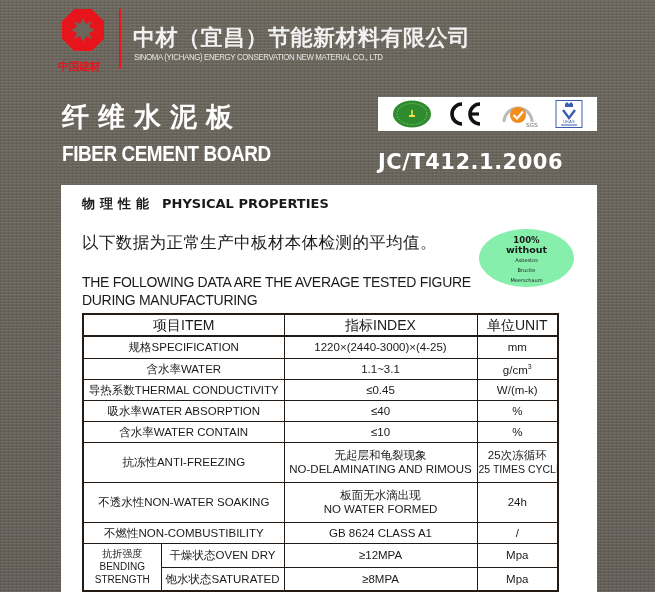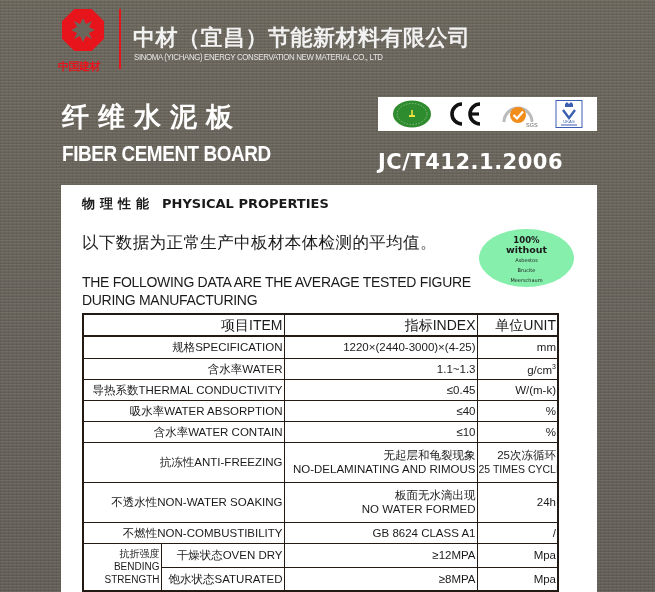--- a/index.html
+++ b/index.html
@@ -38,21 +38,21 @@
   .intro-cn { left:82px; top:232px; font-size:16.5px; color:#1a1a1a; white-space:nowrap; letter-spacing:0.4px;text-align:center; }
   .intro-en { left:82px; top:273px; font-family:Liberation Sans, sans-serif; font-size:14px; color:#1a1a1a; line-height:18px; white-space:nowrap; letter-spacing:-0.3px; }
 
   .badge { left:479px; top:229px; width:95px; height:58px; border-radius:50%; background:#86efac; text-align:center; color:#1a1a1a; padding-top:6px; }
   .badge .b1 { font-size:8.5px; font-weight:bold; line-height:10px; }
   .badge .b2 { font-size:9.5px; font-weight:bold; line-height:10px; }
   .badge .b3 { font-size:5px; line-height:10px; }
 
   
   table.props { position:absolute; left:82px; top:313px; width:475px; border-collapse:collapse; table-layout:fixed; border:2px solid #231a14; }
-  table.props td { border:1px solid #231a14; text-align:right; vertical-align:middle; font-family:"Liberation Sans", sans-serif; color:#1a1a1a; font-size:11.5px; line-height:14px; padding:0 1px; overflow:hidden; white-space:nowrap; }
+  table.props td { border:1px solid #231a14; text-align:center; vertical-align:middle; font-family:"Liberation Sans", sans-serif; color:#1a1a1a; font-size:11.5px; line-height:14px; padding:0 1px; overflow:hidden; white-space:nowrap; }
   table.props tr.hdr td { font-size:14px; height:22px; border-bottom:2px solid #231a14; }
   table.props tr.r1 td { height:22px; }
   table.props tr.r2 td { height:21px; }
   table.props tr.tall td { height:40px; }
   table.props tr.sub td { height:24px; }
   table.props td.small { font-size:10px; line-height:13px; }
   sup { font-size:7px; }
 </style>
 </head>
 <body>
@@ -139,21 +139,21 @@
     <td>指标INDEX</td>
     <td>单位UNIT</td>
   </tr>
   <tr class="r1">
     <td colspan="2">规格SPECIFICATION</td>
     <td>1220×(2440-3000)×(4-25)</td>
     <td>mm</td>
   </tr>
   <tr class="r2">
     <td colspan="2">含水率WATER</td>
-    <td>1.1~1.3</td>
+    <td>1.1~3.1</td>
     <td><span>g/cm</span><sup>3</sup></td>
   </tr>
   <tr class="r2">
     <td colspan="2">导热系数THERMAL CONDUCTIVITY</td>
     <td>≤0.45</td>
     <td>W/(m-k)</td>
   </tr>
   <tr class="r2">
     <td colspan="2">吸水率WATER ABSORPTION</td>
     <td>≤40</td>

